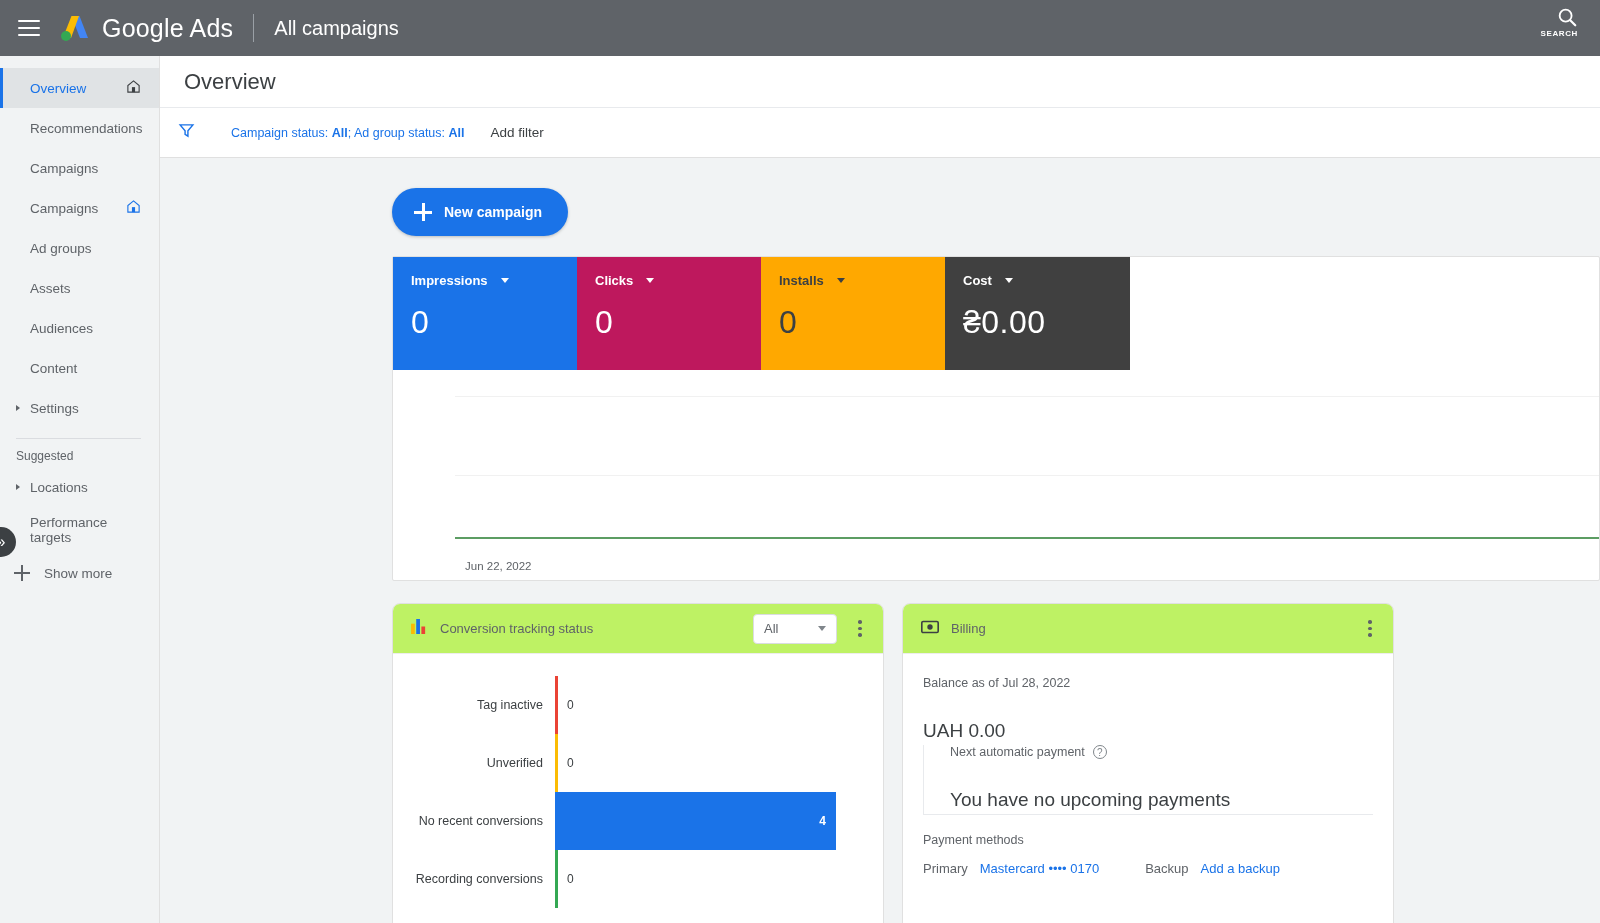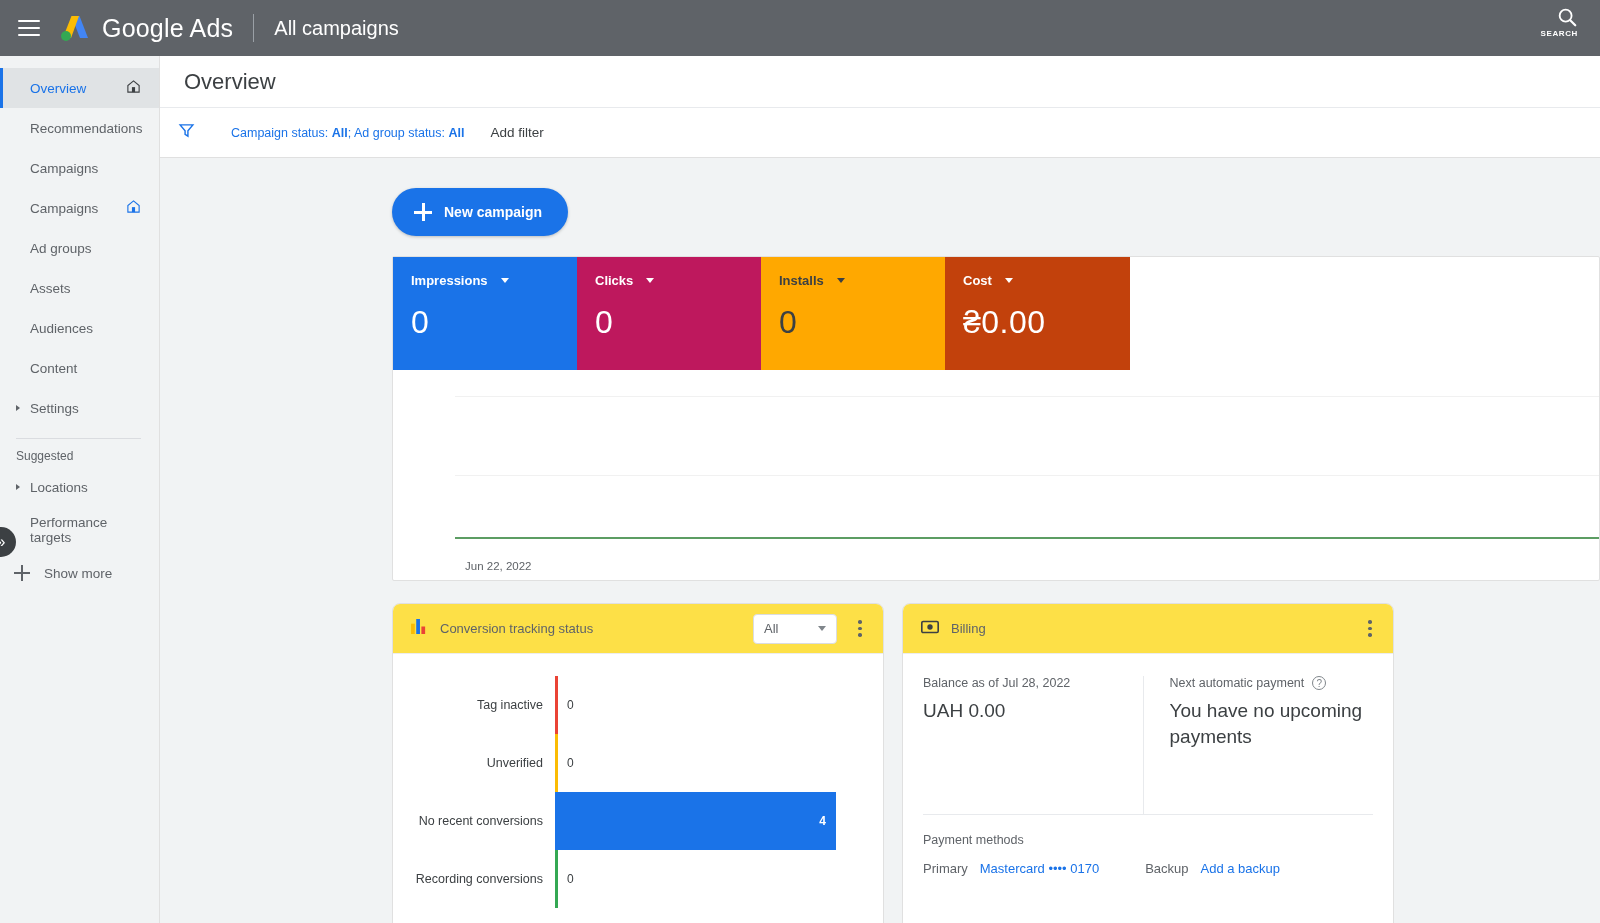--- a/index.html
+++ b/index.html
@@ -138,21 +138,21 @@
   
   .cards-row { display: flex; gap: 18px; margin-top: 22px; }
   .card {
     background: #ffffff; border: 1px solid #e0e0e0; border-radius: 8px;
     overflow: hidden;
   }
   .card-conv { width: 492px; height: 330px; }
   .card-bill { width: 492px; height: 330px; }
   .card-head {
     height: 50px; display: flex; align-items: center; padding: 0 14px 0 18px;
-    background: #fde047; border-bottom: 1px solid #ededed;
+    background: #bef264; border-bottom: 1px solid #ededed;
   }
   .card-title { font-size: 13px; color: #5f6368; margin-left: 12px; flex: 1; }
   .select-all {
     width: 84px; height: 30px; border: 1px solid #dadce0; border-radius: 4px;
     display: flex; align-items: center; justify-content: space-between;
     padding: 0 10px; font-size: 13px; color: #5f6368; cursor: pointer;
     background: #fff; margin-right: 14px;
   }
   .sel-caret { width:0;height:0;border-top:5px solid #80868b;border-left:4.5px solid transparent;border-right:4.5px solid transparent; }
   .kebab { width: 18px; display: flex; flex-direction: column; align-items: center; gap: 3px; cursor: pointer; }
@@ -165,25 +165,25 @@
     width: 162px; text-align: right; padding-right: 12px;
     font-size: 12.5px; color: #3c4043; line-height: 15px;
   }
   .conv-bar-wrap { flex: 1; display: flex; align-items: center; height: 100%; position: relative; }
   .conv-tick { width: 3px; height: 100%; }
   .conv-bar { height: 100%; background: #1a73e8; display: flex; align-items: center; justify-content: flex-end; }
   .conv-bar span { color: #fff; font-size: 12px; font-weight: bold; margin-right: 10px; }
   .conv-zero { font-size: 12px; color: #3c4043; margin-left: 9px; }
 
   
-  .bill-body { padding: 22px 20px 0 20px; height: 160px; display: flex; }
+  .bill-body { padding: 22px 20px 0 20px; height: 160px; display: flex; flex-direction: column; }
   .bill-col { flex: 1; padding-right: 16px; }
   .bill-col + .bill-col { border-left: 1px solid #e8eaed; padding-left: 26px; padding-right: 0; }
   .bill-caption { font-size: 12.5px; color: #5f6368; display: flex; align-items: center; gap: 8px; }
-  .bill-value { font-size: 19px; color: #3c4043; margin-top: 8px; line-height: 26px; }
+  .bill-value { font-size: 19px; color: #3c4043; margin-top: 28px; line-height: 26px; }
   .help-ico {
     width: 14px; height: 14px; border-radius: 50%; border: 1.3px solid #80868b;
     color: #80868b; font-size: 10px; display: flex; align-items: center; justify-content: center;
     cursor: pointer;
   }
   .bill-sep { height: 1px; background: #e8eaed; margin: 0 20px; }
   .bill-pay { padding: 18px 20px 0 20px; }
   .pm-title { font-size: 12.5px; color: #5f6368; }
   .pm-row { display: flex; align-items: center; margin-top: 14px; font-size: 13px; }
   .pm-key { color: #5f6368; margin-right: 12px; }
@@ -342,21 +342,21 @@
         </div>
 
         <div class="metric-card" style="background:#ffa800;color:#3c4043;">
           <div class="metric-label">
             <span>Installs</span>
             <span class="metric-caret"></span>
           </div>
           <div class="metric-value">0</div>
         </div>
 
-        <div class="metric-card" style="background:#c2410c;color:#ffffff;">
+        <div class="metric-card" style="background:#404040;color:#ffffff;">
           <div class="metric-label">
             <span>Cost</span>
             <span class="metric-caret"></span>
           </div>
           <div class="metric-value">₴0.00</div>
         </div>
       </div>
 
       <div class="chart-area">
         <div class="gridline" style="top:26px;"></div>

